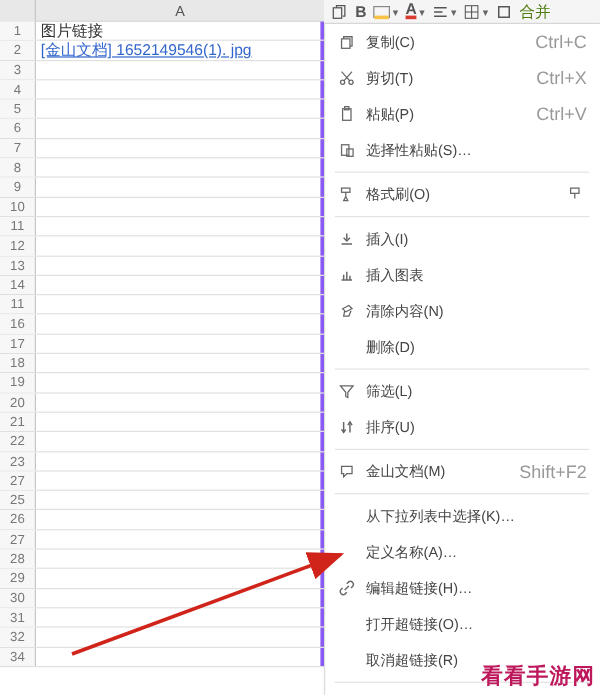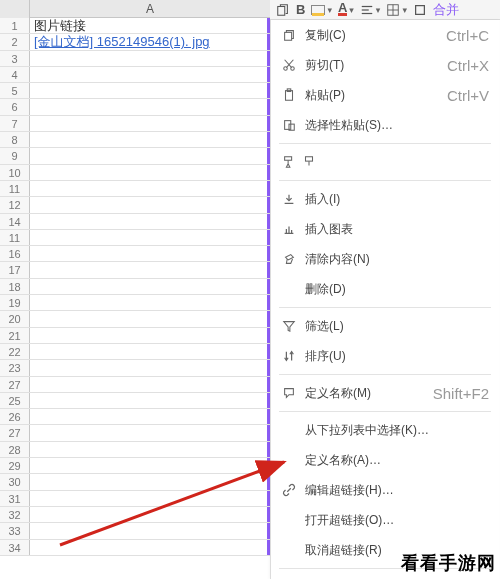--- a/index.html
+++ b/index.html
@@ -122,21 +122,21 @@
     pointer-events:none;
     z-index:50;
   }
   
   .watermark {
     position:absolute;
     right:4px;
     bottom:4px;
     font-size:18px;
     font-weight:600;
-    color:#000000;
+    color:#be185d;
     letter-spacing:1px;
     z-index:60;
     margin-left:39px;
   }
   .colorbar-yellow-box{width:14px;height:10px;border:1px solid #888;display:inline-block;position:relative;}
   .colorbar-yellow-box:after{content:"";position:absolute;left:0;right:0;bottom:-2px;height:3px;background:#f6c344;}
 </style>
 </head>
 <body>
 
@@ -170,21 +170,21 @@
         <line x1="2" y1="8" x2="14" y2="8"></line>
         <line x1="8" y1="2" x2="8" y2="14"></line>
       </svg>
       <span class="dd">▾</span>
   </span>
   <span class="tb-ic">
     <svg viewBox="0 0 16 16" fill="none" stroke="#555" stroke-width="1.4">
         <rect x="3" y="3" width="10" height="10"></rect>
       </svg>
   </span>
-  <span style="color:#8b5cf6;font-family:Liberation Mono, monospace;">合并</span>
+  <span style="color:#4d7c0f;font-family:Liberation Mono, monospace;">合并</span>
 </div>
 
 <div class="col-header">
   <div class="corner"></div>
   <div class="colA">A</div>
 </div>
 
 <div class="grid" id="grid">
     <div class="row">
       <div class="rh">1</div>
@@ -228,20 +228,24 @@
     </div>
     <div class="row">
       <div class="rh">11</div>
       <div class="cell"></div>
     </div>
     <div class="row">
       <div class="rh">12</div>
       <div class="cell"></div>
     </div>
     <div class="row">
+      <div class="rh">13</div>
+      <div class="cell"></div>
+    </div>
+    <div class="row">
       <div class="rh">14</div>
       <div class="cell"></div>
     </div>
     <div class="row">
       <div class="rh">11</div>
       <div class="cell"></div>
     </div>
     <div class="row">
       <div class="rh">16</div>
       <div class="cell"></div>
@@ -301,24 +305,20 @@
     <div class="row">
       <div class="rh">30</div>
       <div class="cell"></div>
     </div>
     <div class="row">
       <div class="rh">31</div>
       <div class="cell"></div>
     </div>
     <div class="row">
       <div class="rh">32</div>
-      <div class="cell"></div>
-    </div>
-    <div class="row">
-      <div class="rh">33</div>
       <div class="cell"></div>
     </div>
     <div class="row">
       <div class="rh">34</div>
       <div class="cell"></div>
     </div>
   </div>
 
 <div class="ctx">
 
@@ -366,20 +366,21 @@
 
   <div class="ctx-sep"></div>
 
   <div class="ctx-item">
     <span class="ic">
         <svg viewBox="0 0 16 16" fill="none" stroke="#666" stroke-width="1.2">
           <rect x="3" y="2" width="8" height="4"></rect>
           <path d="M7 6v4l-2 4h4l-2-4"></path>
         </svg>
       </span>
+    <span class="lbl">格式刷(O)</span>
     <span class="ic">
         <svg viewBox="0 0 16 16" fill="none" stroke="#666" stroke-width="1.2">
           <rect x="4" y="2" width="8" height="5"></rect>
           <path d="M8 7v5"></path>
         </svg>
       </span>
   </div>
 
   <div class="ctx-sep"></div>
 
@@ -441,21 +442,21 @@
   </div>
 
   <div class="ctx-sep"></div>
 
   <div class="ctx-item">
     <span class="ic">
         <svg viewBox="0 0 16 16" fill="none" stroke="#666" stroke-width="1.2">
           <path d="M3 3h10v7H8l-3 3v-3H3z"></path>
         </svg>
       </span>
-    <span class="lbl">定义名称(M)</span>
+    <span class="lbl">金山文档(M)</span>
     <span class="shc">Shift+F2</span>
   </div>
 
   <div class="ctx-sep"></div>
 
   <div class="ctx-item">
     <span class="ic"></span>
     <span class="lbl">从下拉列表中选择(K)…</span>
   </div>
   <div class="ctx-item">

